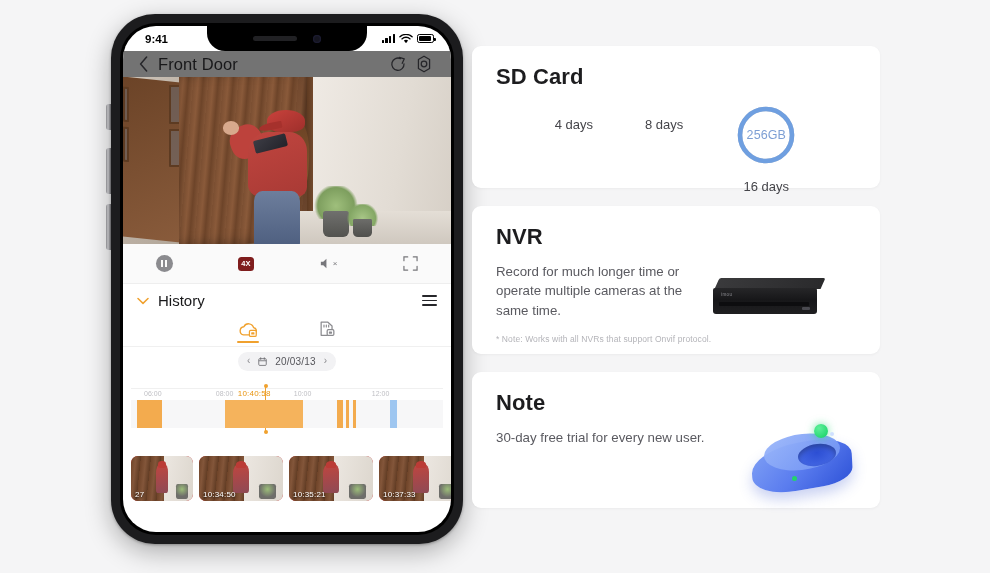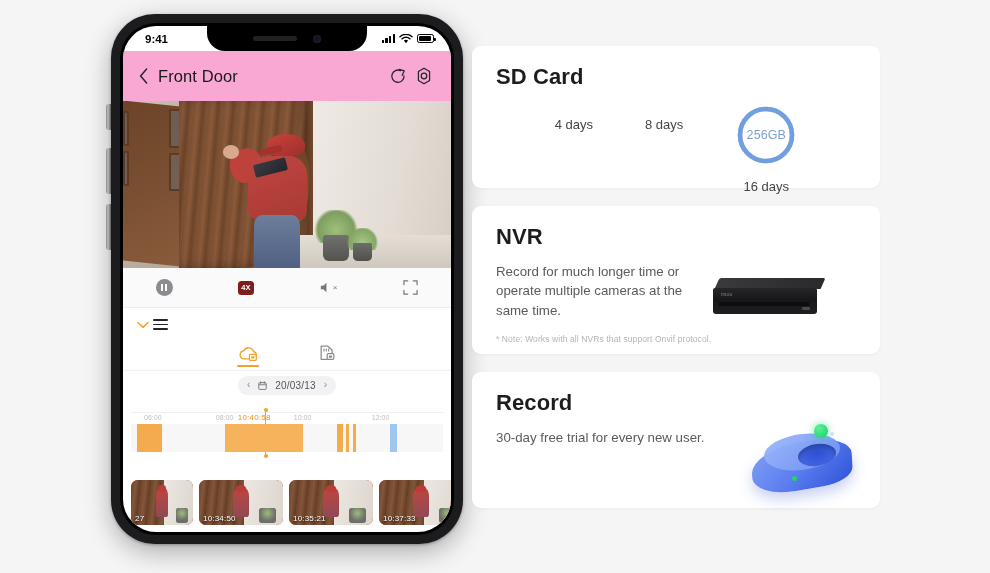--- a/index.html
+++ b/index.html
@@ -72,22 +72,22 @@
   .bars i:nth-child(1){height:3.5px}.bars i:nth-child(2){height:5.3px}
   .bars i:nth-child(3){height:7.1px}.bars i:nth-child(4){height:9px}
   .batt { width: 17px; height: 8.5px; border: 1.1px solid #000; border-radius: 2.3px;
     position: relative; padding: 1px; }
   .batt::after { content:""; position:absolute; right:-2.6px; top:2.4px; width:1.5px;
     height:3.4px; background:#000; border-radius:0 1px 1px 0; }
   .batt i { display:block; height:100%; width:92%; background:#000; border-radius:1px; }
 
   
   #app-header {
-    height: 50px; display: flex; align-items: center; padding: 0 14px 0 9px;
-    background: #f9a8d4;
+    height: 26px; display: flex; align-items: center; padding: 0 14px 0 9px;
+    background: #737373;
   }
   #back-chevron { width: 22px; display: flex; justify-content: center; cursor: pointer; }
   #app-title { font-size: 16.5px; color: #18181a; margin-left: 4px; flex: 1; letter-spacing:.1px;}
   .hdr-icon { width: 26px; height: 26px; display:flex; align-items:center; justify-content:center;
     cursor: pointer; }
 
   
   #video-wrap { position: relative; width: 100%; height: 167px; overflow: hidden;
     background: #b9b2ab; }
   #wall-left { position:absolute; inset:0 53% 0 0;
@@ -369,20 +369,21 @@
             </svg>
           </span>
         </div>
 
         <div id="history-bar">
           <span id="history-chev">
             <svg width="12" height="8" viewBox="0 0 12 8">
               <path d="M1 1.5 L6 6.4 L11 1.5" stroke="#f0a12e" stroke-width="1.5" fill="none" stroke-linecap="round" stroke-linejoin="round"></path>
             </svg>
           </span>
+          <span id="history-title">History</span>
           <span id="hamburger">
               <b></b>
               <b></b>
               <b></b>
             </span>
         </div>
 
         <div id="history-tabs">
           <span class="htab active">
             <svg width="22" height="17" viewBox="0 0 24 19">
@@ -509,21 +510,21 @@
           <div id="nvr-logo">imou</div>
           <div id="nvr-slit"></div>
           <div id="nvr-led"></div>
         </div>
       </div>
     </div>
     <div id="nvr-note">* Note: Works with all NVRs that support Onvif protocol.</div>
   </div>
 
   <div class="card" id="card-cloud">
-    <div class="card-title">Record</div>
+    <div class="card-title">Note</div>
     <div class="cloud-body">
       <div id="cloud-sub">30-day free trial for every new user.</div>
       <div id="cloud-art">
         <div id="cloud-shape"></div>
         <div id="cloud-shape2"></div>
         <div id="cloud-hole"></div>
         <div id="cloud-dot-green"></div>
         <div id="cloud-dot-small"></div>
         <div id="cloud-spark"></div>
       </div>

